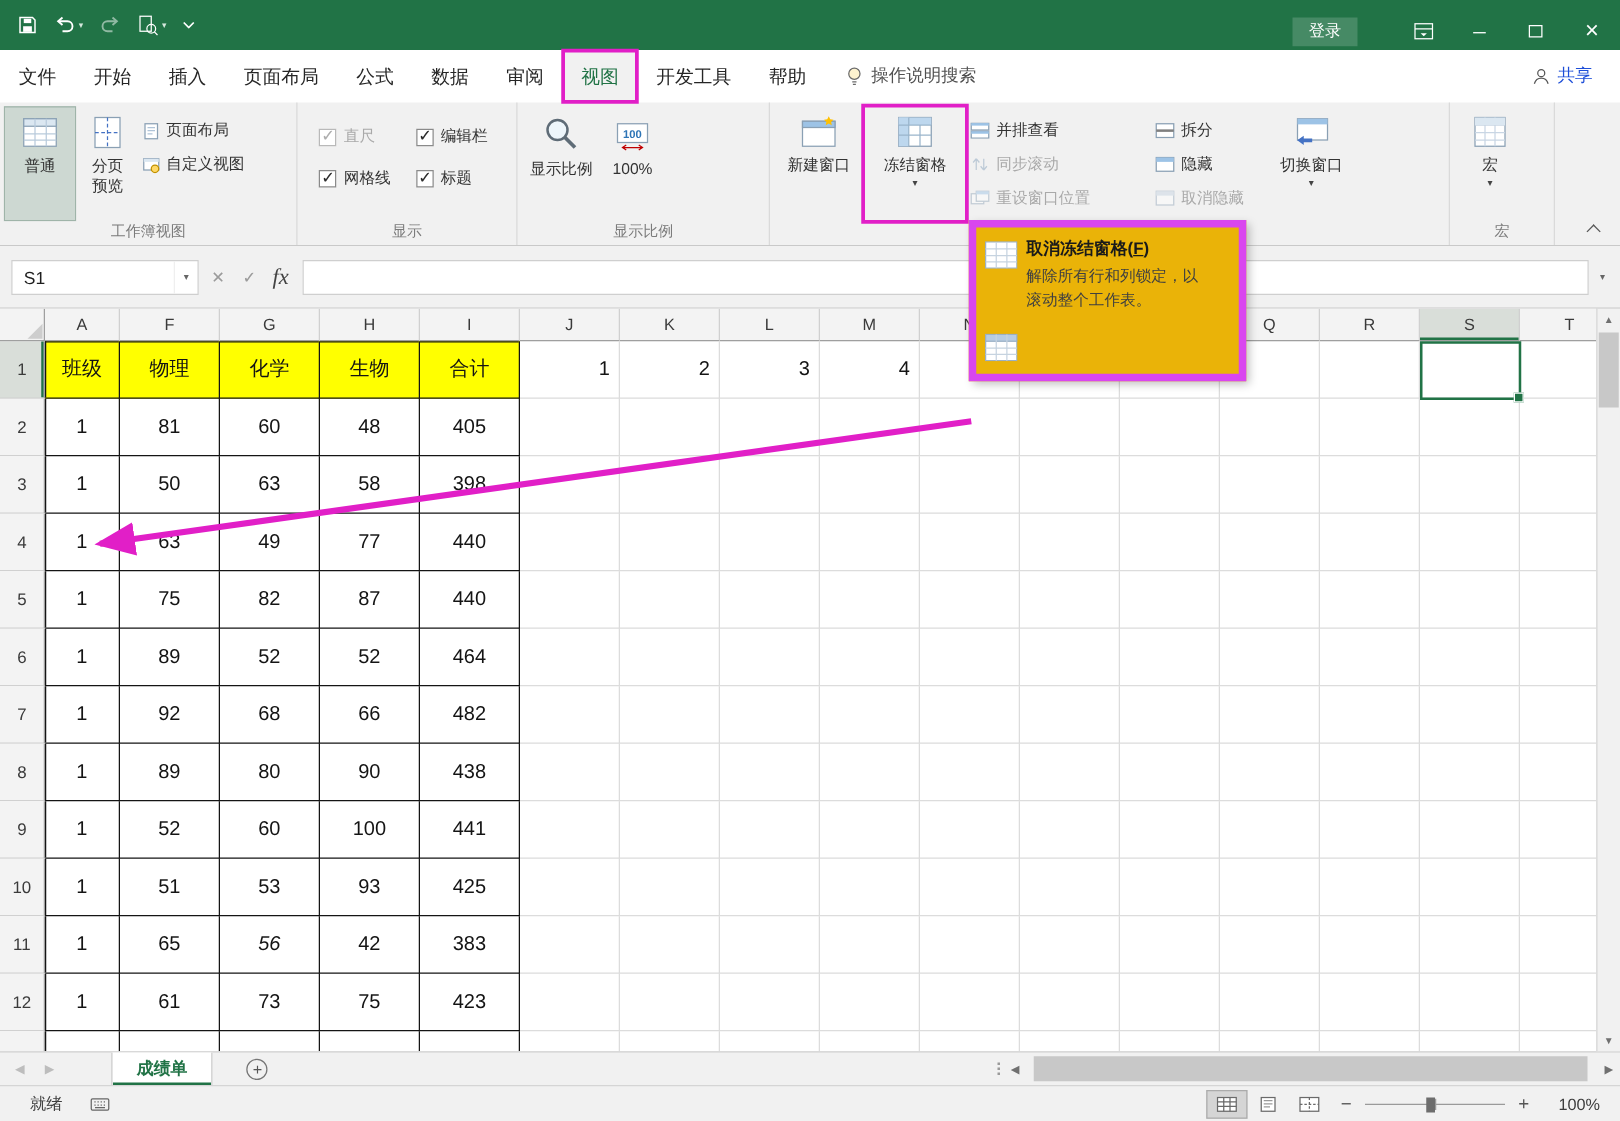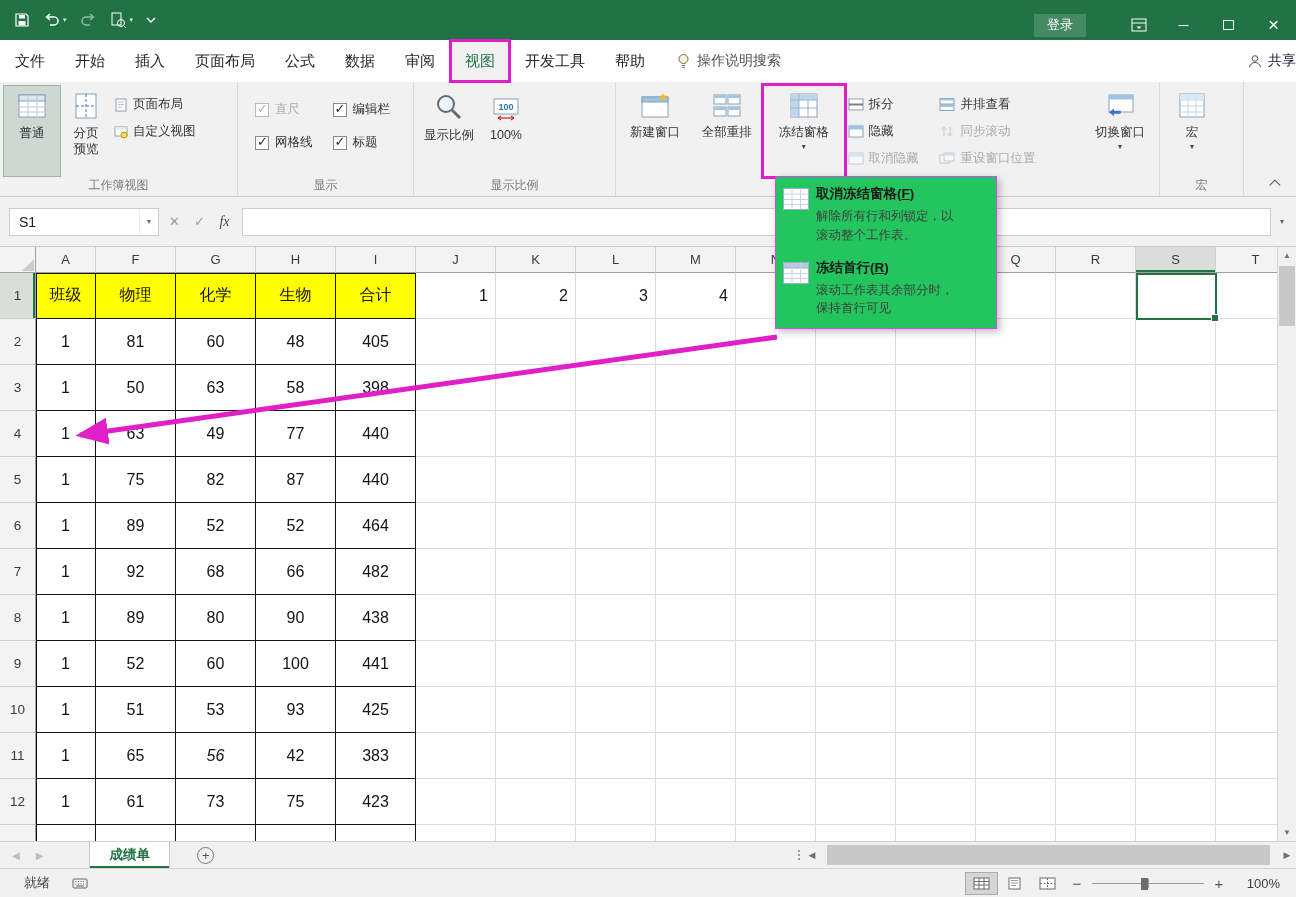--- a/index.html
+++ b/index.html
@@ -18,21 +18,21 @@
 .login-btn{height:23px;padding:0 13px;background:rgba(255,255,255,.17);color:#fff;font-size:13px;display:flex;align-items:center;margin-right:30px}
 .wc{width:45px;height:40px;display:flex;align-items:center;justify-content:center;font-size:14px}
 .maxbox{width:11px;height:10px;border:1px solid #fff}
 .wc.close{font-size:19px}
 
 .tabrow{position:absolute;top:40px;left:0;right:0;height:42px;background:#fff;display:flex;align-items:stretch}
 .tablist{display:flex;align-items:stretch}
 .rtab{display:flex;align-items:center;padding:0 15px;font-size:15px;color:#262626;cursor:default}
 .rtab.selected{color:var(--green);background:var(--ribbon-bg);outline:3px solid var(--ann);outline-offset:-2px;z-index:6}
 .tellme{display:flex;align-items:center;gap:6px;margin-left:16px;color:#505050;font-size:14px}
-.share{margin-left:auto;display:flex;align-items:center;gap:6px;color:#0f172a;font-size:14px}
+.share{margin-left:auto;display:flex;align-items:center;gap:6px;padding-right:22px;color:#1d4ed8;font-size:14px}
 
 .ribbon{position:absolute;top:82px;left:0;right:0;height:115px;background:var(--ribbon-bg);border-bottom:1px solid #c9c9c9;display:flex}
 .rgroup{position:relative;border-right:1px solid #dadada;display:flex;align-items:flex-start;padding:3px 3px 16px}
 .rgroup-filler{flex:1;position:relative}
 .rgroup-label{position:absolute;left:0;right:0;bottom:2px;text-align:center;font-size:12px;color:#7b7b7b}
 .g-views{width:238px}.g-show{width:176px}.g-zoom{width:202px}.g-window{width:544px}.g-macros{width:84px}
 .big-btn{height:92px;display:flex;flex-direction:column;align-items:center;padding-top:7px;font-size:12.5px;color:#333;text-align:center;line-height:1.3;width:58px}
 .big-btn .ic{margin-bottom:5px}
 .big-btn .lbl{white-space:pre-line}
 .big-btn .caret{font-size:8px;color:#444;margin-top:2px}
@@ -50,21 +50,21 @@
 .cb-item.dis .cb{border-color:#b9b9b9}
 .cb-item.dis .cb.checked::after{color:#aeaeae}
 .ribbon-collapse{position:absolute;right:10px;bottom:6px;width:18px;height:14px;display:flex;align-items:center;justify-content:center}
 .chev-up{width:8px;height:8px;border-left:1.5px solid #555;border-top:1.5px solid #555;transform:rotate(45deg) translateY(3px)}
 
 .formula-row{position:absolute;top:197px;left:0;right:0;height:50px;background:var(--ribbon-bg);border-bottom:1px solid #c9c9c9;display:flex;align-items:center;padding:0 3px 0 9px}
 .name-box{width:150px;height:28px;background:#fff;border:1px solid #cfcfcf;display:flex;align-items:center;font-size:14px;color:#1e1e1e;padding-left:9px}
 .nb-caret{margin-left:auto;font-size:8px;color:#666;align-self:stretch;display:flex;align-items:center;padding:0 7px;border-left:1px solid #efefef}
 .fb-btns{display:flex;align-items:center;margin:0 3px}
 .fb-btn{width:25px;height:28px;display:flex;align-items:center;justify-content:center;color:#9b9b9b;font-size:13px}
-.fb-btn.fx{color:#444;font-size:14px;font-family:"Liberation Serif","DejaVu Serif",serif;font-style:italic}
+.fb-btn.fx{color:#444;font-size:18px;font-family:"Liberation Serif","DejaVu Serif",serif;font-style:italic}
 .formula-input{flex:1;height:28px;background:#fff;border:1px solid #cfcfcf;margin-left:2px}
 .fb-end{width:22px;display:flex;align-items:center;justify-content:center;color:#666;font-size:8px}
 
 .grid-area{position:absolute;top:247px;left:0;width:1277px;height:594px;background:#fff;overflow:hidden}
 .hdr-row{display:flex;height:26px}
 .corner{width:36px;flex:0 0 36px;background:#f3f3f3;border-right:1px solid #9f9f9f;border-bottom:1px solid #9f9f9f;position:relative}
 .corner::after{content:"";position:absolute;right:1px;bottom:1px;border-left:12px solid transparent;border-bottom:12px solid #cdcdcd}
 .colhdrs{display:flex}
 .colhdr{height:26px;border-right:1px solid #d0d0d0;border-bottom:1px solid #9f9f9f;background:#f3f3f3;display:flex;align-items:center;justify-content:center;font-size:13px;color:#3a3a3a;flex:0 0 auto}
 .colhdr.sel{background:#d9ded9;box-shadow:inset 0 -2px 0 var(--green)}
@@ -104,21 +104,21 @@
 .sb-right{margin-left:auto;display:flex;align-items:center}
 .view-btn{width:33px;height:23px;display:flex;align-items:center;justify-content:center}
 .view-btn.selected{background:#d5d5d5;box-shadow:inset 0 0 0 1px #ababab}
 .zoom-out,.zoom-in{width:26px;text-align:center;font-size:15px;color:#555}
 .zoom-slider{width:112px;height:23px;position:relative;margin:0 2px}
 .zoom-slider .track{position:absolute;left:0;right:0;top:11px;height:1px;background:#9a9a9a}
 .zoom-slider .tick{position:absolute;left:50%;top:7px;width:1px;height:9px;background:#9a9a9a}
 .zoom-slider .thumb{position:absolute;left:44%;top:6px;width:7px;height:12px;background:#6d6d6d}
 .sb-zoom{width:64px;text-align:right;padding-right:16px}
 
-.freeze-menu{position:absolute;left:775px;top:176px;width:222px;background:#22c55e;border:1px solid #d946ef;box-shadow:3px 3px 7px rgba(0,0,0,.25);z-index:20;padding:2px}
+.freeze-menu{position:absolute;left:775px;top:176px;width:222px;background:#eab308;border:6px solid #d946ef;box-shadow:3px 3px 7px rgba(0,0,0,.25);z-index:20;padding:2px}
 .fm-item{display:flex;gap:7px;padding:6px 4px 8px 5px;align-items:flex-start}
 .fm-item.hl{background:#d1cfcf;outline:3px solid var(--ann);outline-offset:1px}
 .fm-ic{flex:0 0 26px;margin-top:3px}
 .fm-title{font-size:13.5px;font-weight:bold;color:#1a1a1a;margin-bottom:4px}
 .fm-desc{font-size:12.5px;color:#404040;line-height:1.5;width:140px}
 
 .arrow-overlay{position:absolute;left:0;top:0;z-index:30;pointer-events:none}
 </style>
 </head>
 <body>
@@ -308,80 +308,32 @@
       <div class="big-btn w72">
         <span class="ic">
             <svg width="30" height="27">
               <rect x="2" y="5" width="26" height="20" fill="#fff" stroke="#8aa0b4"></rect>
               <rect x="2" y="5" width="26" height="5" fill="#9dc3e6" stroke="#8aa0b4"></rect>
               <path d="M23 1l1.2 2.4 2.6.3-1.9 1.8.5 2.6-2.4-1.3-2.4 1.3.5-2.6-1.9-1.8 2.6-.3z" fill="#ffc000"></path>
             </svg>
           </span>
         <span class="lbl">新建窗口</span>
       </div>
-      <div class="big-btn w72">
-        <span class="ic">
-            <svg width="30" height="27">
-              <g stroke="#8aa0b4" fill="#fff">
-                <rect x="2" y="3" width="12" height="9"></rect>
-                <rect x="16" y="3" width="12" height="9"></rect>
-                <rect x="2" y="15" width="12" height="9"></rect>
-                <rect x="16" y="15" width="12" height="9"></rect>
-              </g>
-              <g fill="#9dc3e6">
-                <rect x="2.5" y="3.5" width="11" height="2.5"></rect>
-                <rect x="16.5" y="3.5" width="11" height="2.5"></rect>
-                <rect x="2.5" y="15.5" width="11" height="2.5"></rect>
-                <rect x="16.5" y="15.5" width="11" height="2.5"></rect>
-              </g>
-            </svg>
-          </span>
-        <span class="lbl">全部重排</span>
-      </div>
       <div class="big-btn w82 ann-outline">
         <span class="ic">
             <svg width="30" height="27">
               <rect x="2" y="2" width="26" height="23" fill="#fff" stroke="#8aa0b4"></rect>
               <rect x="2" y="2" width="26" height="6" fill="#bdd7ee"></rect>
               <rect x="2" y="2" width="8" height="23" fill="#bdd7ee"></rect>
               <path d="M2 8h26M10 2v23M19 8v17M2 16h26" stroke="#9ab5cc" fill="none"></path>
             </svg>
           </span>
         <span class="lbl">冻结窗格</span>
         <span class="caret">▾</span>
       </div>
-      <div class="sm-col" style="width:92px">
-        <div class="sm-btn">
-          <span>
-              <svg width="16" height="13">
-                <rect x="1" y="1" width="14" height="11" fill="#fff" stroke="#8aa0b4"></rect>
-                <rect x="1" y="5.5" width="14" height="2" fill="#7f7f7f"></rect>
-              </svg>
-            </span>
-          <span>拆分</span>
-        </div>
-        <div class="sm-btn">
-          <span>
-              <svg width="16" height="13">
-                <rect x="1" y="1" width="14" height="11" fill="#fff" stroke="#8aa0b4"></rect>
-                <rect x="1" y="1" width="14" height="3.5" fill="#9dc3e6"></rect>
-              </svg>
-            </span>
-          <span>隐藏</span>
-        </div>
-        <div class="sm-btn dis">
-          <span>
-              <svg width="16" height="13">
-                <rect x="1" y="1" width="14" height="11" fill="#fff" stroke="#8aa0b4"></rect>
-                <rect x="1" y="1" width="14" height="3.5" fill="#c5d4e2"></rect>
-              </svg>
-            </span>
-          <span>取消隐藏</span>
-        </div>
-      </div>
       <div class="sm-col" style="width:148px">
         <div class="sm-btn">
           <span>
               <svg width="16" height="13">
                 <rect x="1" y="0.5" width="14" height="5.5" fill="#fff" stroke="#8aa0b4"></rect>
                 <rect x="1" y="7" width="14" height="5.5" fill="#fff" stroke="#8aa0b4"></rect>
                 <rect x="1" y="0.5" width="14" height="2" fill="#9dc3e6"></rect>
                 <rect x="1" y="7" width="14" height="2" fill="#9dc3e6"></rect>
               </svg>
             </span>
@@ -398,20 +350,49 @@
         </div>
         <div class="sm-btn dis">
           <span>
               <svg width="16" height="13">
                 <rect x="1" y="3" width="10" height="8" fill="#fff" stroke="#8aa0b4"></rect>
                 <rect x="5" y="1" width="10" height="8" fill="#fff" stroke="#8aa0b4"></rect>
                 <rect x="5" y="1" width="10" height="2.5" fill="#9dc3e6"></rect>
               </svg>
             </span>
           <span>重设窗口位置</span>
+        </div>
+      </div>
+      <div class="sm-col" style="width:92px">
+        <div class="sm-btn">
+          <span>
+              <svg width="16" height="13">
+                <rect x="1" y="1" width="14" height="11" fill="#fff" stroke="#8aa0b4"></rect>
+                <rect x="1" y="5.5" width="14" height="2" fill="#7f7f7f"></rect>
+              </svg>
+            </span>
+          <span>拆分</span>
+        </div>
+        <div class="sm-btn">
+          <span>
+              <svg width="16" height="13">
+                <rect x="1" y="1" width="14" height="11" fill="#fff" stroke="#8aa0b4"></rect>
+                <rect x="1" y="1" width="14" height="3.5" fill="#9dc3e6"></rect>
+              </svg>
+            </span>
+          <span>隐藏</span>
+        </div>
+        <div class="sm-btn dis">
+          <span>
+              <svg width="16" height="13">
+                <rect x="1" y="1" width="14" height="11" fill="#fff" stroke="#8aa0b4"></rect>
+                <rect x="1" y="1" width="14" height="3.5" fill="#c5d4e2"></rect>
+              </svg>
+            </span>
+          <span>取消隐藏</span>
         </div>
       </div>
       <div class="big-btn w72">
         <span class="ic">
             <svg width="30" height="27">
               <rect x="4" y="3" width="24" height="17" fill="#fff" stroke="#8aa0b4"></rect>
               <rect x="4" y="3" width="24" height="4.5" fill="#9dc3e6"></rect>
               <path d="M3 25l7-5v3h9v4h-9v3z" fill="#4472c4" transform="scale(.75) translate(2,2)"></path>
             </svg>
           </span>
@@ -815,24 +796,20 @@
         </div>
       </div>
       <div class="fm-item">
         <span class="fm-ic">
           <svg width="26" height="22">
             <rect x="0.5" y="0.5" width="25" height="21" fill="#fff" stroke="#9ab0c4"></rect>
             <rect x="0.5" y="0.5" width="25" height="5.5" fill="#b7cce4" stroke="#9ab0c4"></rect>
             <path d="M0.5 11.5h25M0.5 16.5h25M9 0.5v21M17.5 0.5v21" stroke="#c6d3e0" fill="none"></path>
           </svg>
         </span>
-        <div>
-          <div class="fm-title">冻结首行(<u>R</u>)</div>
-          <div class="fm-desc">滚动工作表其余部分时，保持首行可见</div>
-        </div>
       </div>
     </div>
 
   <svg class="arrow-overlay" width="1296" height="897">
     <defs>
       <marker id="ah" markerWidth="7" markerHeight="7" refX="5.6" refY="3" orient="auto" markerUnits="strokeWidth">
         <path d="M6.5 3L0 0.3V5.7Z" style="fill:var(--ann)"></path>
       </marker>
     </defs>
     <line x1="777" y1="337" x2="80" y2="435" style="stroke:var(--ann)" stroke-width="5" marker-end="url(#ah)"></line>

